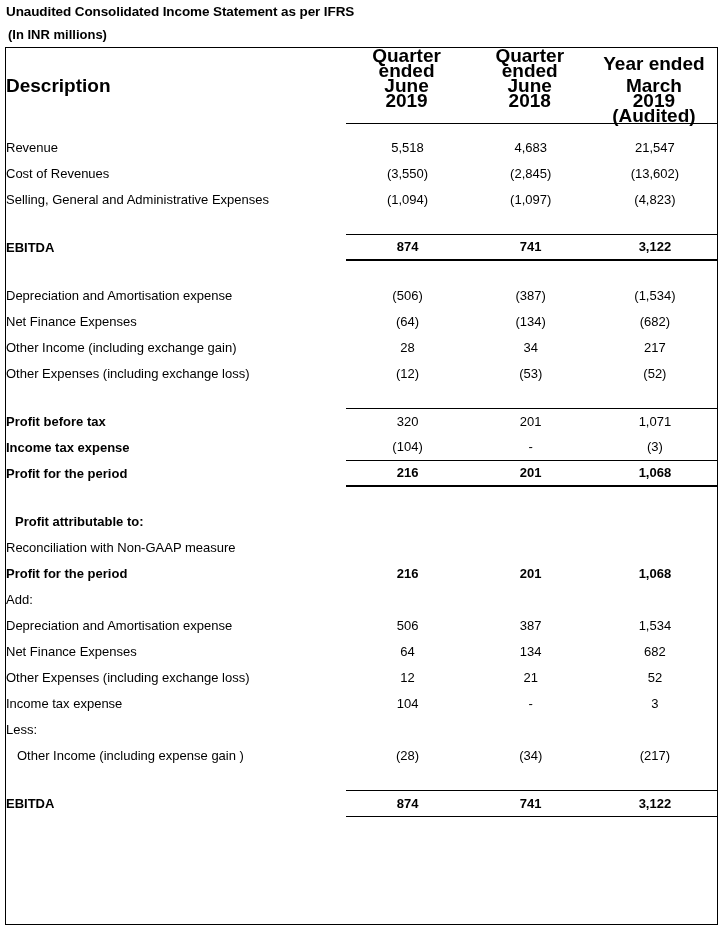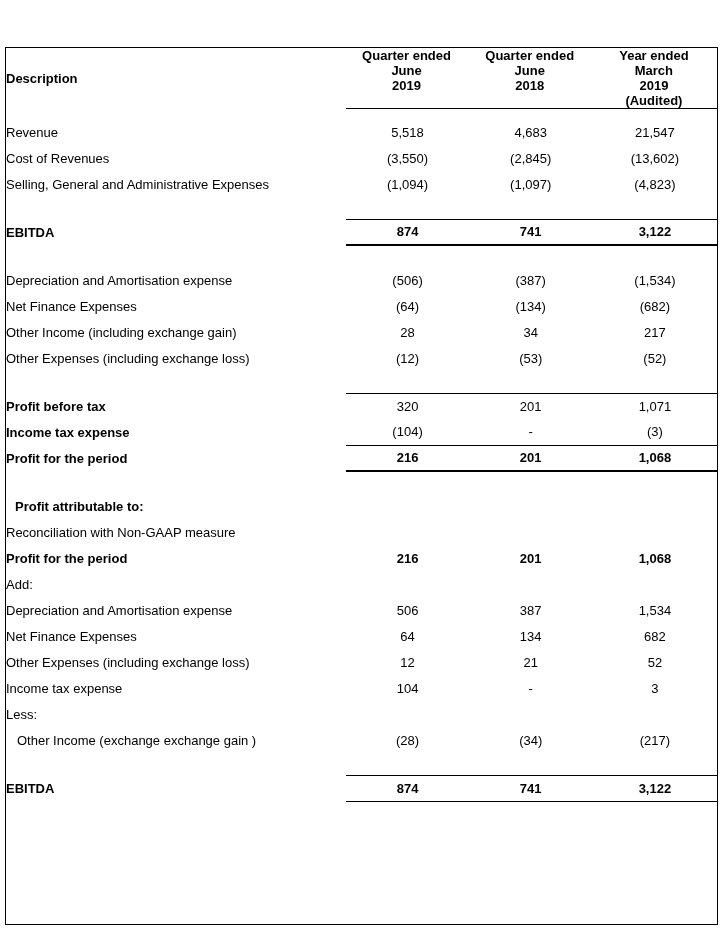--- a/index.html
+++ b/index.html
@@ -73,21 +73,21 @@
     font-size: 13px;
   }
   .v3 { padding-right: 6px; }
   .b { font-weight: bold; }
   .u { text-underline-offset: 3px; }
 
   
   .hdr td {
     font-weight: bold;
     text-align: center;
-    font-size: 13px;
+    font-size: 19px;
     line-height: 26px;
   }
   .hdr td.desccell {
     text-align: left;
     font-weight: bold;
     padding-left: 0;
   }
   .hdr .hc { padding-right: 2px; }
 
   
@@ -102,20 +102,22 @@
   .rule-thin-bot > td.num,
   .rule-thin-bot > td.ruleholder { border-bottom: 1.3px solid #000; }
 
   .spacer-row td { height: 10px; }
 </style>
 </head>
 <body>
 
 <div class="doc">
 
+  <div class="title">Unaudited Consolidated Income Statement as per IFRS</div>
+  <div class="subtitle">(In INR millions)</div>
 
   <div class="tablewrap">
     <table class="fin">
       <colgroup>
         <col class="c-desc">
           <col class="c-v1">
           <col class="c-v2">
           <col class="c-v3">
       </colgroup>
       <tbody>
@@ -295,21 +297,21 @@
           <td class="num">-</td>
           <td class="num v3">3</td>
         </tr>
         <tr class="r">
           <td class="lbl">Less:</td>
           <td></td>
             <td></td>
             <td></td>
         </tr>
         <tr class="r">
-          <td class="lbl indent2">Other Income (exchange exchange gain )</td>
+          <td class="lbl indent2">Other Income (including expense gain )</td>
           <td class="num">(28)</td>
           <td class="num">(34)</td>
           <td class="num v3">(217)</td>
         </tr>
 
         <tr class="r-gap">
           <td></td>
             <td></td>
             <td></td>
             <td></td>

